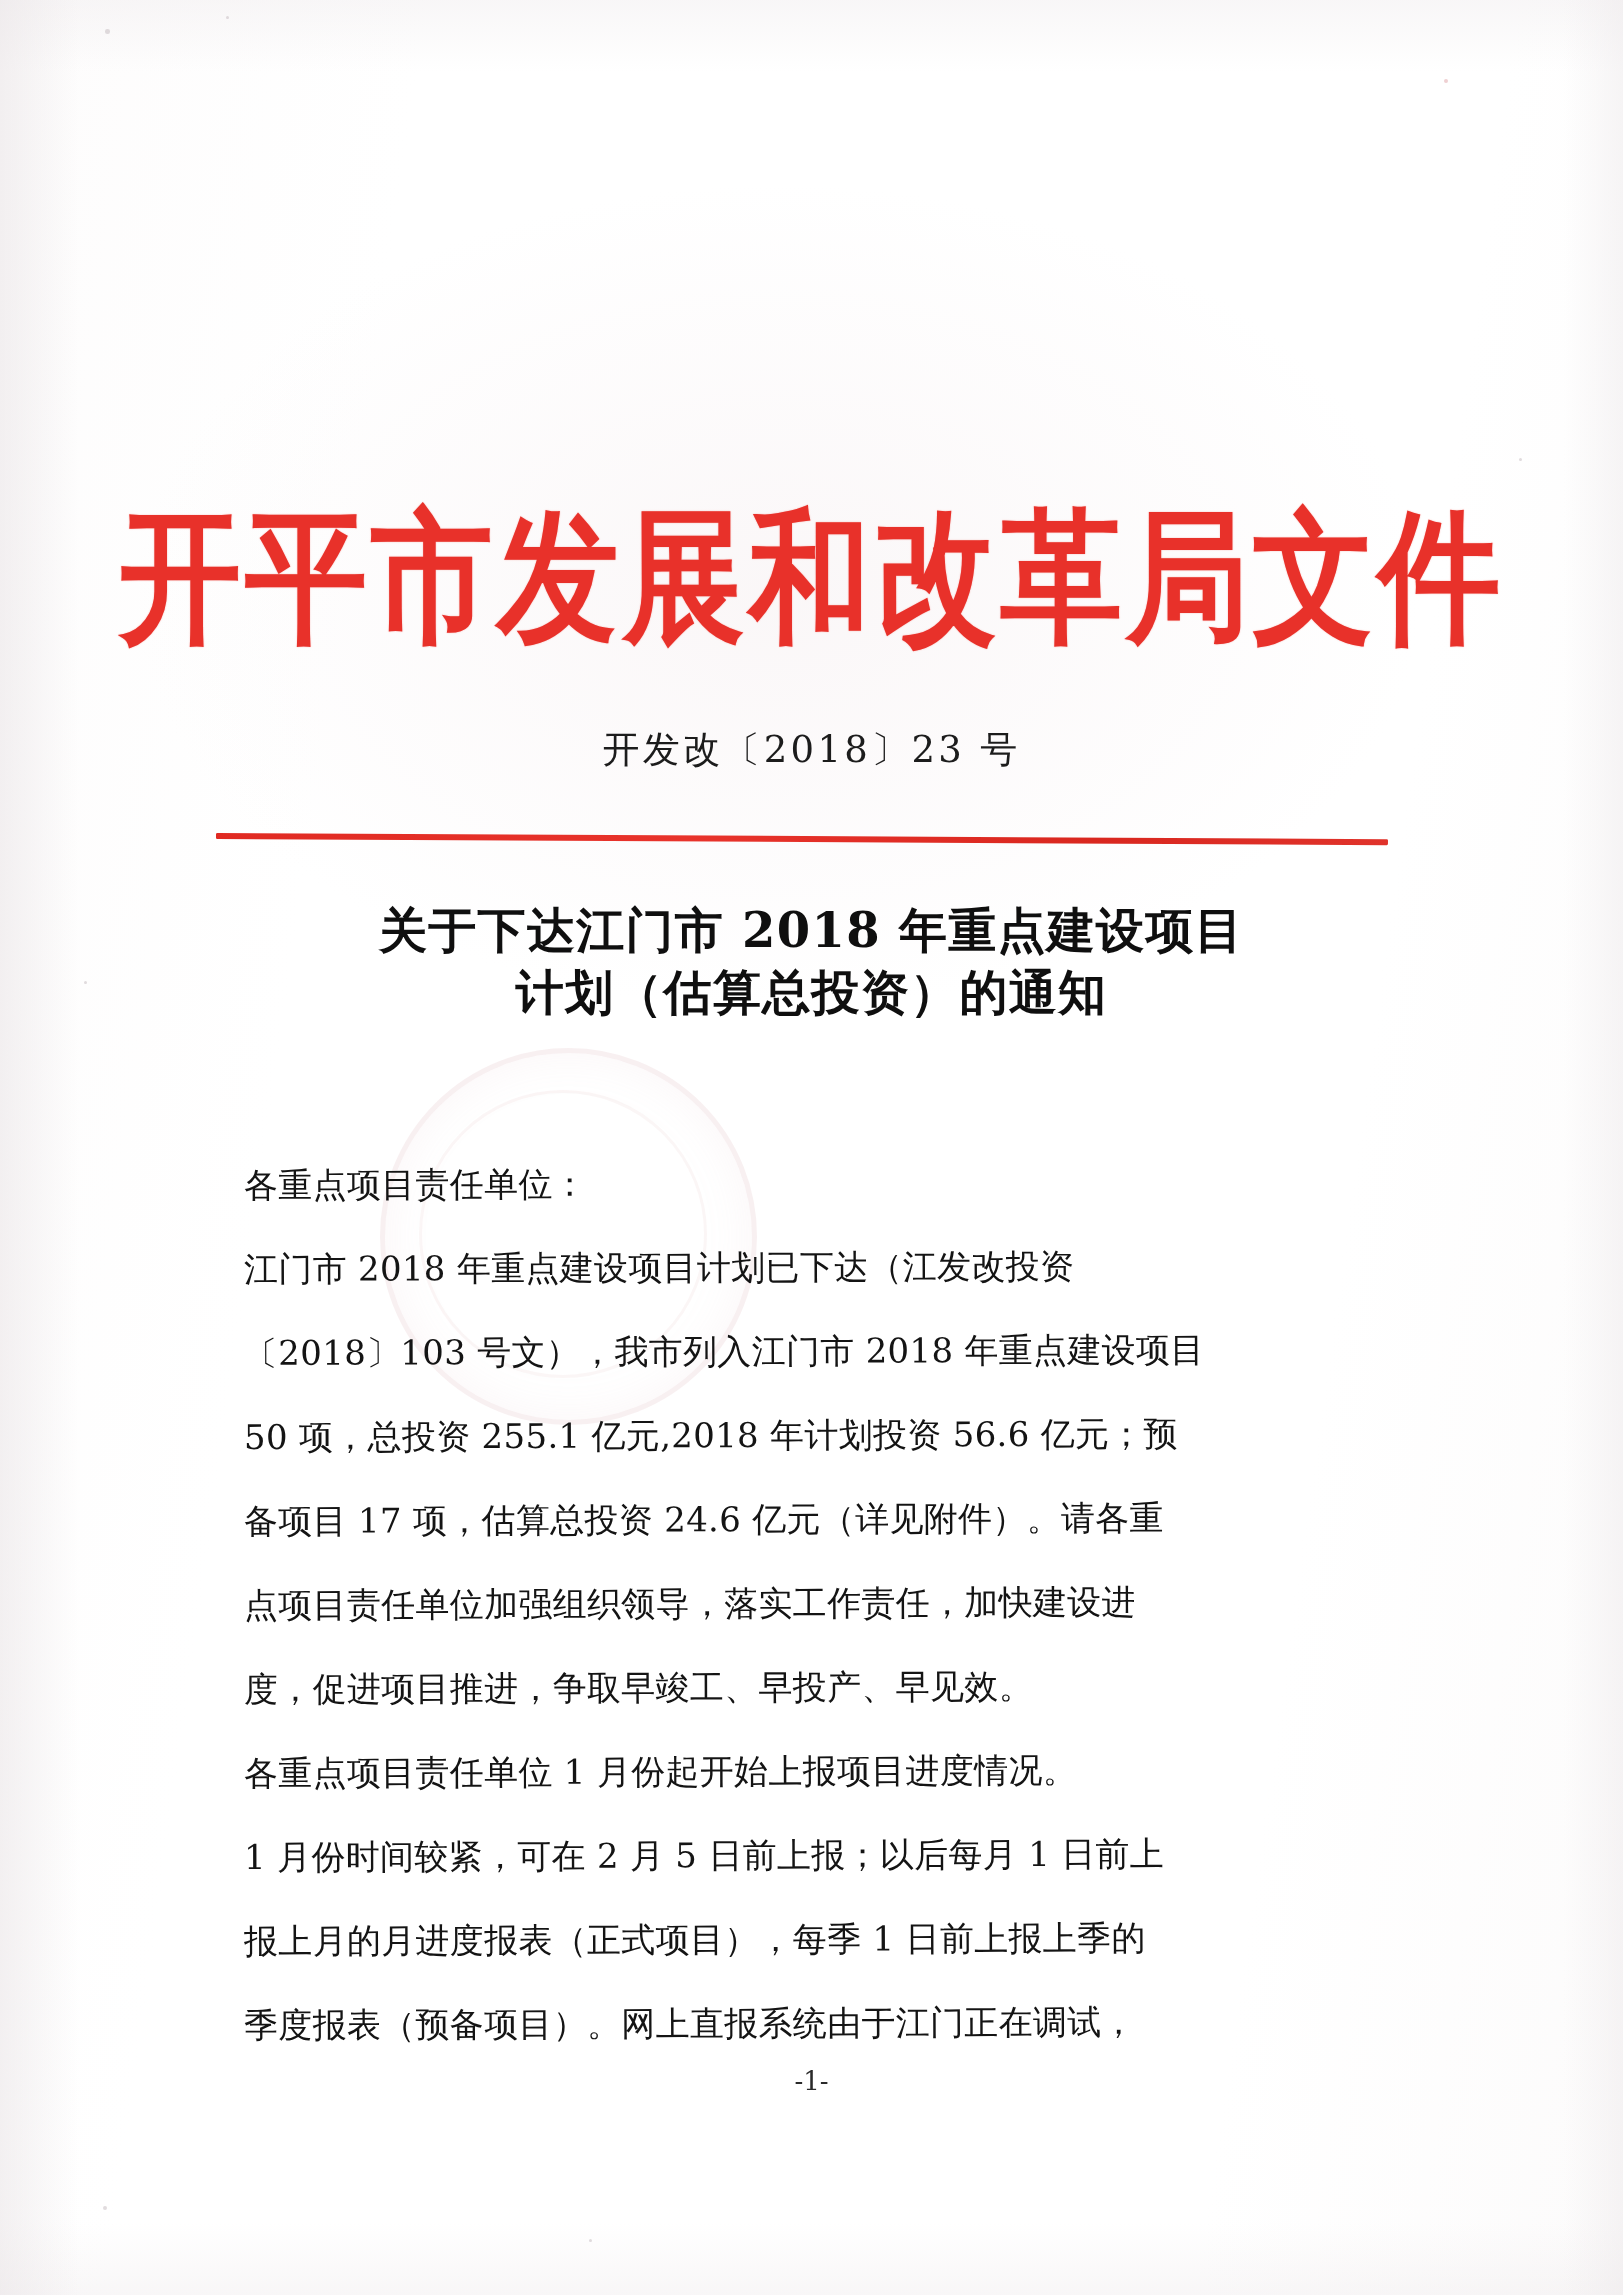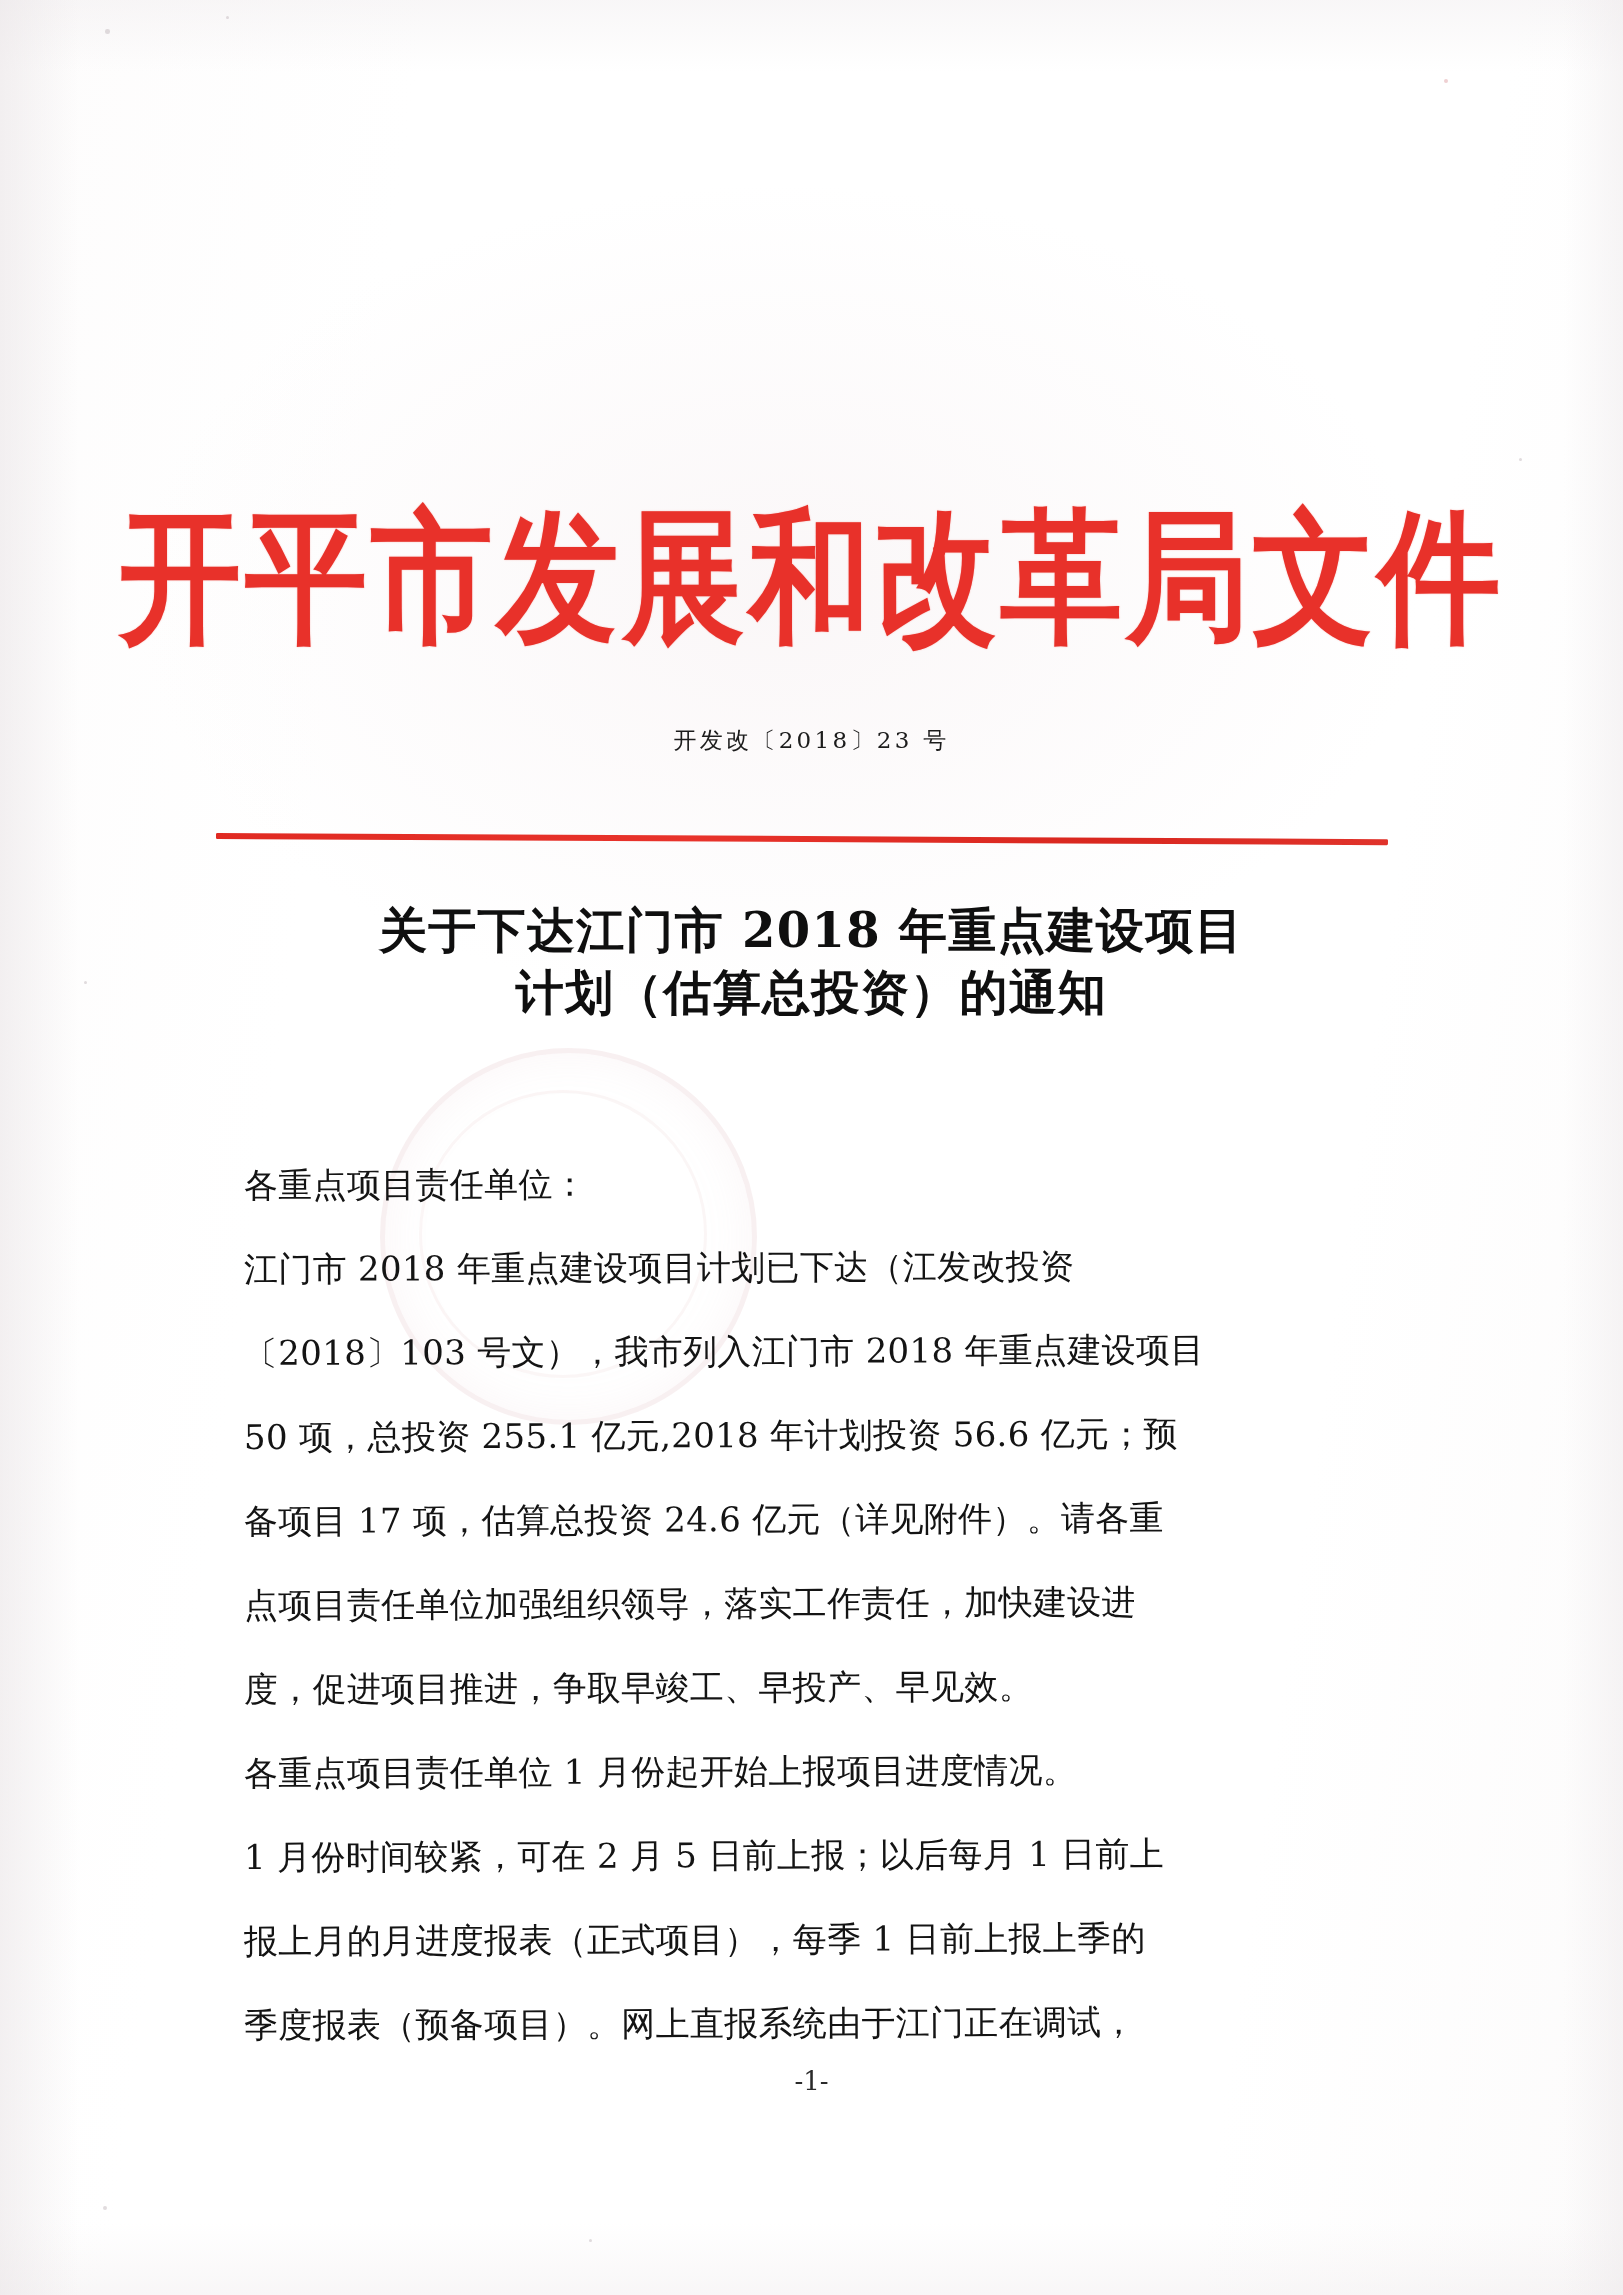--- a/index.html
+++ b/index.html
@@ -82,21 +82,21 @@
     white-space: nowrap;
   }
 
   
   .doc-number {
     position: absolute;
     left: 0;
     top: 725px;
     width: 1623px;
     text-align: center;
-    font-size: 23px;
+    font-size: 37px;
     letter-spacing: 3.3px;
     color: #1c1c1c;
     font-family: "DejaVu Serif", "Liberation Serif", serif;
     white-space: nowrap;
   }
 
   
   .red-rule {
     position: absolute;
     left: 216px;

